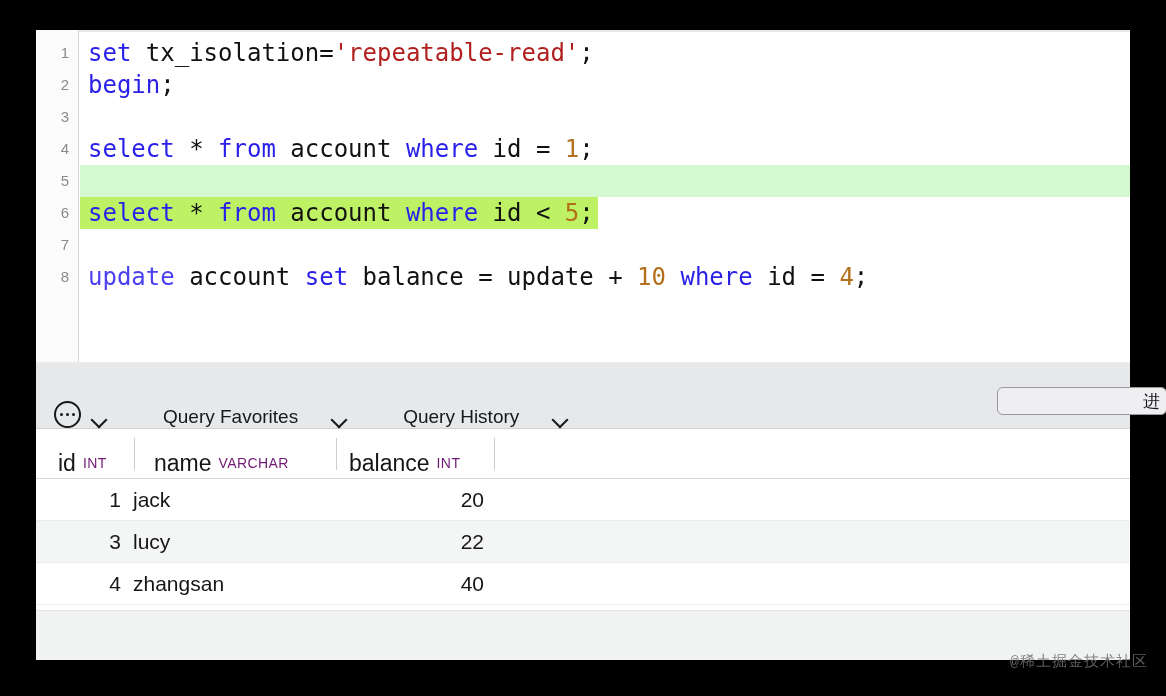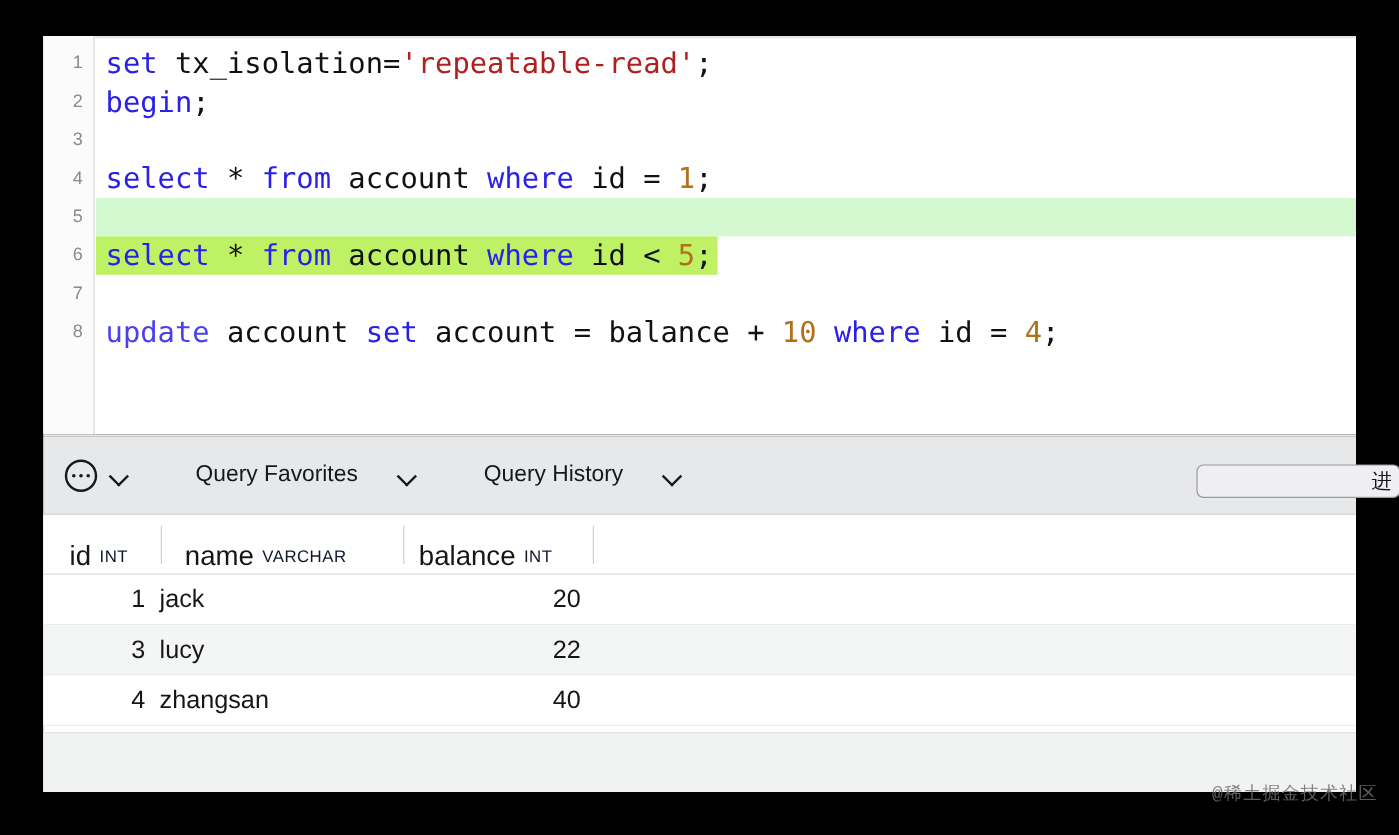--- a/index.html
+++ b/index.html
@@ -121,21 +121,21 @@
     top: 364px;
     width: 1094px;
     height: 65px;
     background: #e7e8ea;
     border-bottom: 1px solid #d2d3d6;
     display: flex;
     align-items: center;
   }
   .tb-group {
     display: flex;
-    align-items: center;
+    align-items: flex-end;
     height: 100%;
   }
   .dots-circle {
     width: 27px; height: 27px;
     border: 2px solid #17181a;
     border-radius: 50%;
     margin-left: 18px;
     display: flex;
     align-items: center;
     justify-content: center;
@@ -214,21 +214,21 @@
     align-items: center;
     white-space: nowrap;
   }
   .th-name {
     font-size: 23px;
     color: #161616;
     font-family: "Liberation Sans", sans-serif;
   }
   .th-type {
     font-size: 14px;
-    color: #0f172a;
+    color: #701a75;
     margin-left: 7px;
     letter-spacing: 0.4px;
     font-family: "Liberation Sans", sans-serif;
   }
   .col-div {
     position: absolute;
     top: 9px;
     width: 1px;
     height: 32px;
     background: #cfcfcf;
@@ -297,21 +297,21 @@
     </div>
     <div class="code-area">
       <div class="lines" id="code-lines">
           <div class="code-line"><span class="txt"><span class="kw">set</span><span class="plain"> tx_isolation=</span><span class="str">'repeatable-read'</span><span class="plain">;</span></span></div>
           <div class="code-line"><span class="txt"><span class="kw">begin</span><span class="plain">;</span></span></div>
           <div class="code-line"><span class="txt"> </span></div>
           <div class="code-line"><span class="txt"><span class="kw">select</span><span class="plain"> * </span><span class="kw">from</span><span class="plain"> account </span><span class="kw">where</span><span class="plain"> id = </span><span class="num">1</span><span class="plain">;</span></span></div>
           <div class="code-line hl-full"><span class="txt"> </span></div>
           <div class="code-line hl-fit"><span class="txt"><span class="kw">select</span><span class="plain"> * </span><span class="kw">from</span><span class="plain"> account </span><span class="kw">where</span><span class="plain"> id &lt; </span><span class="num">5</span><span class="plain">;</span></span></div>
           <div class="code-line"><span class="txt"> </span></div>
-          <div class="code-line"><span class="txt"><span class="kw2">update</span><span class="plain"> account </span><span class="kw">set</span><span class="plain"> account = balance + </span><span class="num">10</span><span class="plain"> </span><span class="kw">where</span><span class="plain"> id = </span><span class="num">4</span><span class="plain">;</span></span></div>
+          <div class="code-line"><span class="txt"><span class="kw2">update</span><span class="plain"> account </span><span class="kw">set</span><span class="plain"> balance = update + </span><span class="num">10</span><span class="plain"> </span><span class="kw">where</span><span class="plain"> id = </span><span class="num">4</span><span class="plain">;</span></span></div>
         </div>
     </div>
   </div>
 
   <div class="splitter"></div>
   <div class="splitter-dot"></div>
 
   <div class="toolbar">
     <div class="tb-group">
       <div class="dots-circle">

